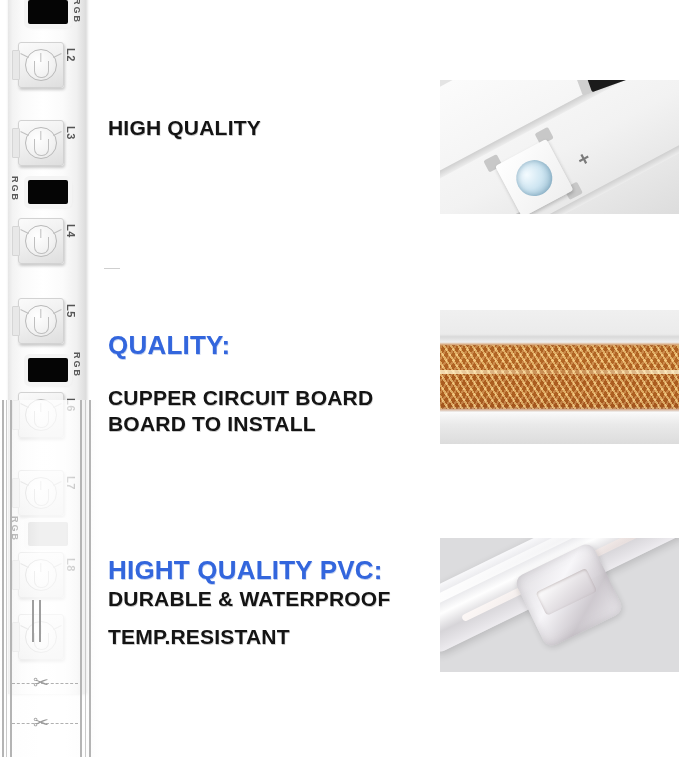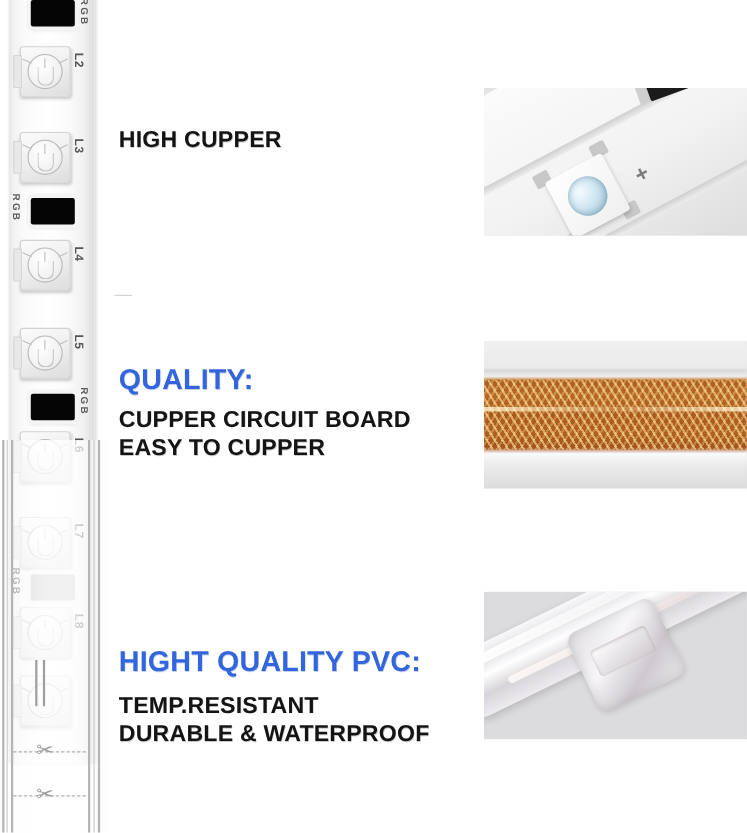--- a/index.html
+++ b/index.html
@@ -461,35 +461,35 @@
     <div class="dash"></div>
     <span class="scissors">✂</span>
   </div>
   <div class="cut-line" style="top:712px;">
     <div class="dash"></div>
     <span class="scissors">✂</span>
   </div>
 </div>
 
 <div class="feature-text" style="top:103px;">
-  <p class="feature-line" style="margin-top:12px;">HIGH CUPPER</p>
+  <p class="feature-line" style="margin-top:12px;">HIGH QUALITY</p>
 </div>
 
 <div class="divider"></div>
 
 <div class="feature-text" style="top:330px;">
   <p class="feature-title">QUALITY:</p>
-  <p class="feature-line" style="margin-top:8px;">CUPPER CIRCUIT BOARD</p>
-  <p class="feature-line">EASY TO CUPPER</p>
-</div>
-
-<div class="feature-text" style="top:586px;">
+  <p class="feature-line" style="margin-top:24px;">CUPPER CIRCUIT BOARD</p>
+  <p class="feature-line">BOARD TO INSTALL</p>
+</div>
+
+<div class="feature-text" style="top:555px;">
   <p class="feature-title">HIGHT QUALITY PVC:</p>
+  <p class="feature-line">DURABLE &amp; WATERPROOF</p>
   <p class="feature-line" style="margin-top:12px;">TEMP.RESISTANT</p>
-  <p class="feature-line">DURABLE &amp; WATERPROOF</p>
 </div>
 
 <div class="photo" style="top:80px;">
   <div class="pcb-macro">
     <div class="edge-top"></div>
     <div class="edge-bot"></div>
 
     <div class="pad" style="left:88px; top:86px;"></div>
     <div class="pad" style="left:146px; top:86px;"></div>
     <div class="pad" style="left:88px; top:148px;"></div>

